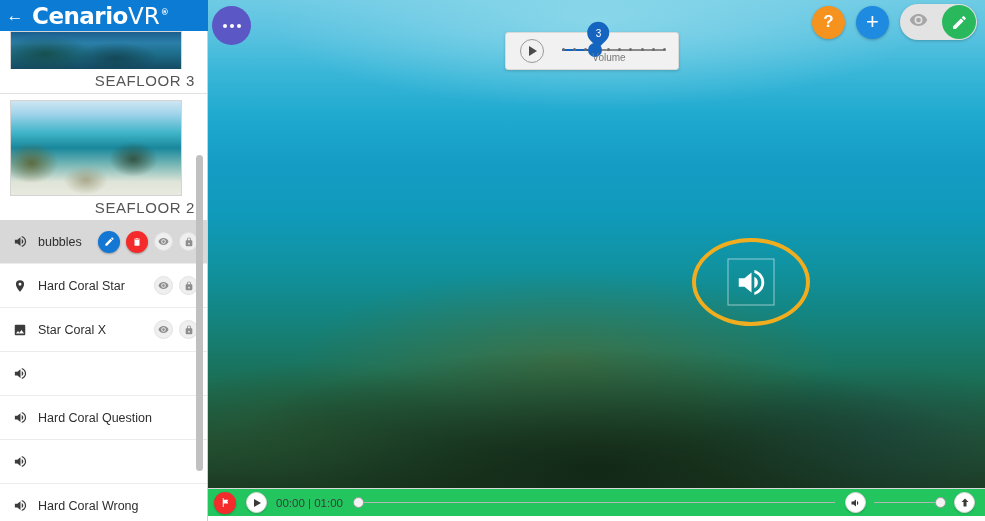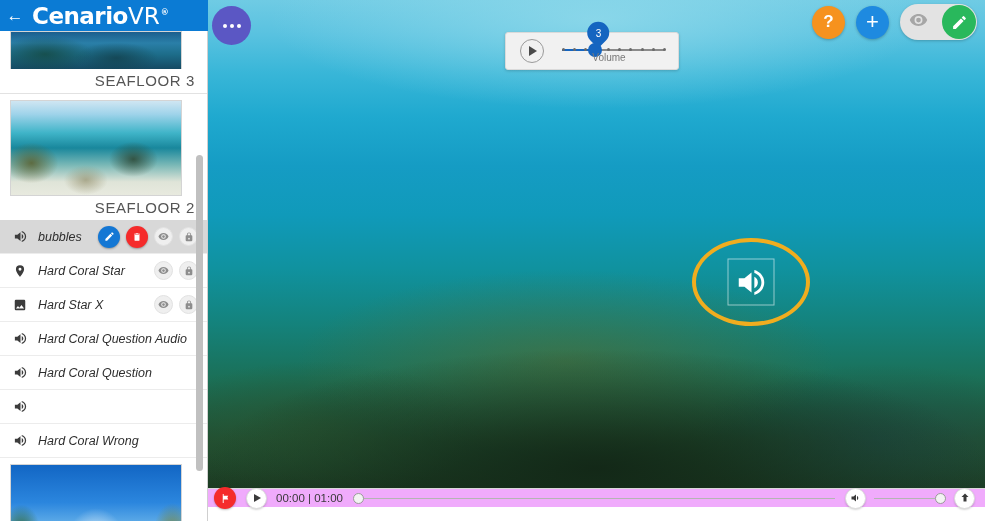--- a/index.html
+++ b/index.html
@@ -79,27 +79,26 @@
     background:
       radial-gradient(ellipse 26% 60% at 50% 88%, rgba(255,255,255,.95), transparent 70%),
       radial-gradient(ellipse 16% 40% at 6% 70%, rgba(40,95,40,.9), transparent 70%),
       radial-gradient(ellipse 16% 45% at 95% 72%, rgba(120,130,50,.9), transparent 70%),
       linear-gradient(180deg,#1266c4 0%, #2b86de 40%, #7dc2ee 75%, #cfe6f7 100%);
   }
 
   
   .layer-row {
     position: relative;
-    height: 34px;
+    height: 44px;
     display: flex; align-items: center;
     border-bottom: 1px solid #ececec;
     padding-left: 10px;
     background: #ffffff;
     cursor: pointer;
-    font-style: italic;
   }
   .layer-row.selected { background: #d8d8d8; }
   .layer-icon {
     width: 20px; min-width: 20px; height: 20px;
     display: flex; align-items: center; justify-content: center;
     color: #3c3c3c;
   }
   .layer-icon svg { display: block; }
   .layer-name {
     font-size: 12.5px; color: #2e2e2e;
@@ -264,22 +263,22 @@
     transform: translate(-50%,-50%);
     width: 47px; height: 47px;
     border: 1px solid rgba(255,255,255,.55);
     display: flex; align-items: center; justify-content: center;
   }
   .obj-box svg { display: block; }
 
   
   .timeline {
     position: absolute; left: 208px; top: 488px;
-    width: 777px; height: 19px;
-    background: #f0abfc;
+    width: 777px; height: 28px;
+    background: #22c55e;
     border-top: 1px solid #d9d9d9;
     display: flex; align-items: center;
     padding: 0 10px 0 6px;
   }
   .flag-btn {
     width: 22px; height: 22px; border-radius: 50%;
     background: #f52b2b; color: #fff;
     display: flex; align-items: center; justify-content: center;
     cursor: pointer; margin-right: 10px;
     box-shadow: 0 1px 2px rgba(0,0,0,.25);
@@ -419,21 +418,21 @@
           </span>
         </span>
       </div>
 
       <div class="layer-row">
         <span class="layer-icon">
           <svg width="14" height="14" viewBox="0 0 24 24" fill="currentColor">
               <path d="M21 19V5a2 2 0 00-2-2H5a2 2 0 00-2 2v14a2 2 0 002 2h14a2 2 0 002-2zM8.5 13.5l2.5 3 3.5-4.5 4.5 6H5l3.5-4.5z"></path>
             </svg>
         </span>
-        <span class="layer-name">Hard Star X</span>
+        <span class="layer-name">Star Coral X</span>
         <span class="row-actions">
           <span class="rbtn ghost">
             <svg width="11" height="11" viewBox="0 0 24 24" fill="currentColor">
                 <path d="M12 4.5C7 4.5 2.73 7.61 1 12c1.73 4.39 6 7.5 11 7.5s9.27-3.11 11-7.5c-1.73-4.39-6-7.5-11-7.5zm0 12.5a5 5 0 110-10 5 5 0 010 10zm0-8a3 3 0 100 6 3 3 0 000-6z"></path>
               </svg>
           </span>
           <span class="rbtn ghost">
             <svg width="10" height="10" viewBox="0 0 24 24" fill="currentColor">
                 <path d="M18 8h-1V6a5 5 0 10-10 0v2H6a2 2 0 00-2 2v10a2 2 0 002 2h12a2 2 0 002-2V10a2 2 0 00-2-2zM9 6a3 3 0 116 0v2H9V6zm3 12a2 2 0 110-4 2 2 0 010 4z"></path>
               </svg>
@@ -441,21 +440,20 @@
         </span>
       </div>
 
 
       <div class="layer-row">
         <span class="layer-icon">
           <svg width="15" height="15" viewBox="0 0 24 24" fill="currentColor">
               <path d="M3 9v6h4l5 4V5L7 9H3zm13.5 3c0-1.8-1-3.3-2.5-4v8c1.5-.7 2.5-2.2 2.5-4zM14 3.2v2.1c2.9.9 5 3.5 5 6.7s-2.1 5.8-5 6.7v2.1c4-1 7-4.5 7-8.8s-3-7.8-7-8.8z"></path>
             </svg>
         </span>
-        <span class="layer-name">Hard Coral Question Audio</span>
       </div>
 
       <div class="layer-row">
         <span class="layer-icon">
           <svg width="15" height="15" viewBox="0 0 24 24" fill="currentColor">
               <path d="M3 9v6h4l5 4V5L7 9H3zm13.5 3c0-1.8-1-3.3-2.5-4v8c1.5-.7 2.5-2.2 2.5-4zM14 3.2v2.1c2.9.9 5 3.5 5 6.7s-2.1 5.8-5 6.7v2.1c4-1 7-4.5 7-8.8s-3-7.8-7-8.8z"></path>
             </svg>
         </span>
         <span class="layer-name">Hard Coral Question</span>
       </div>

